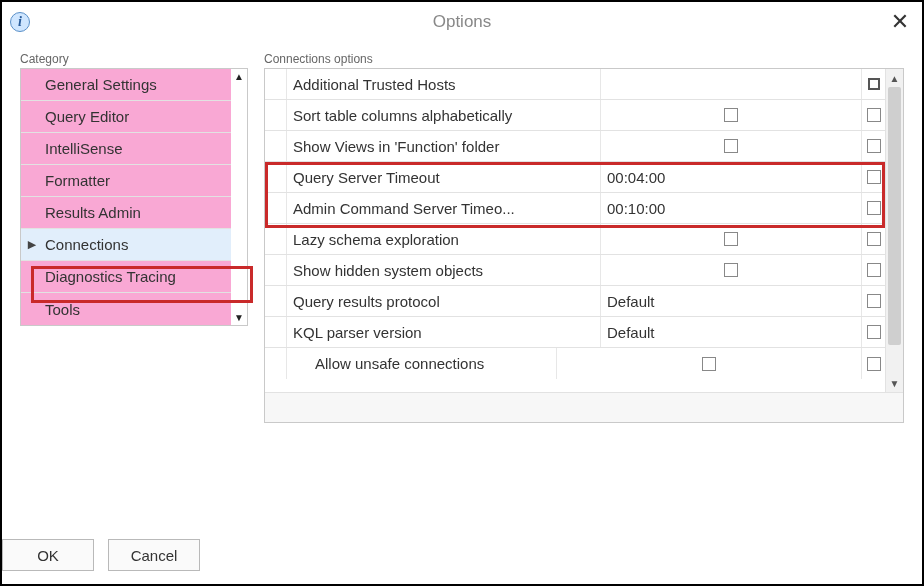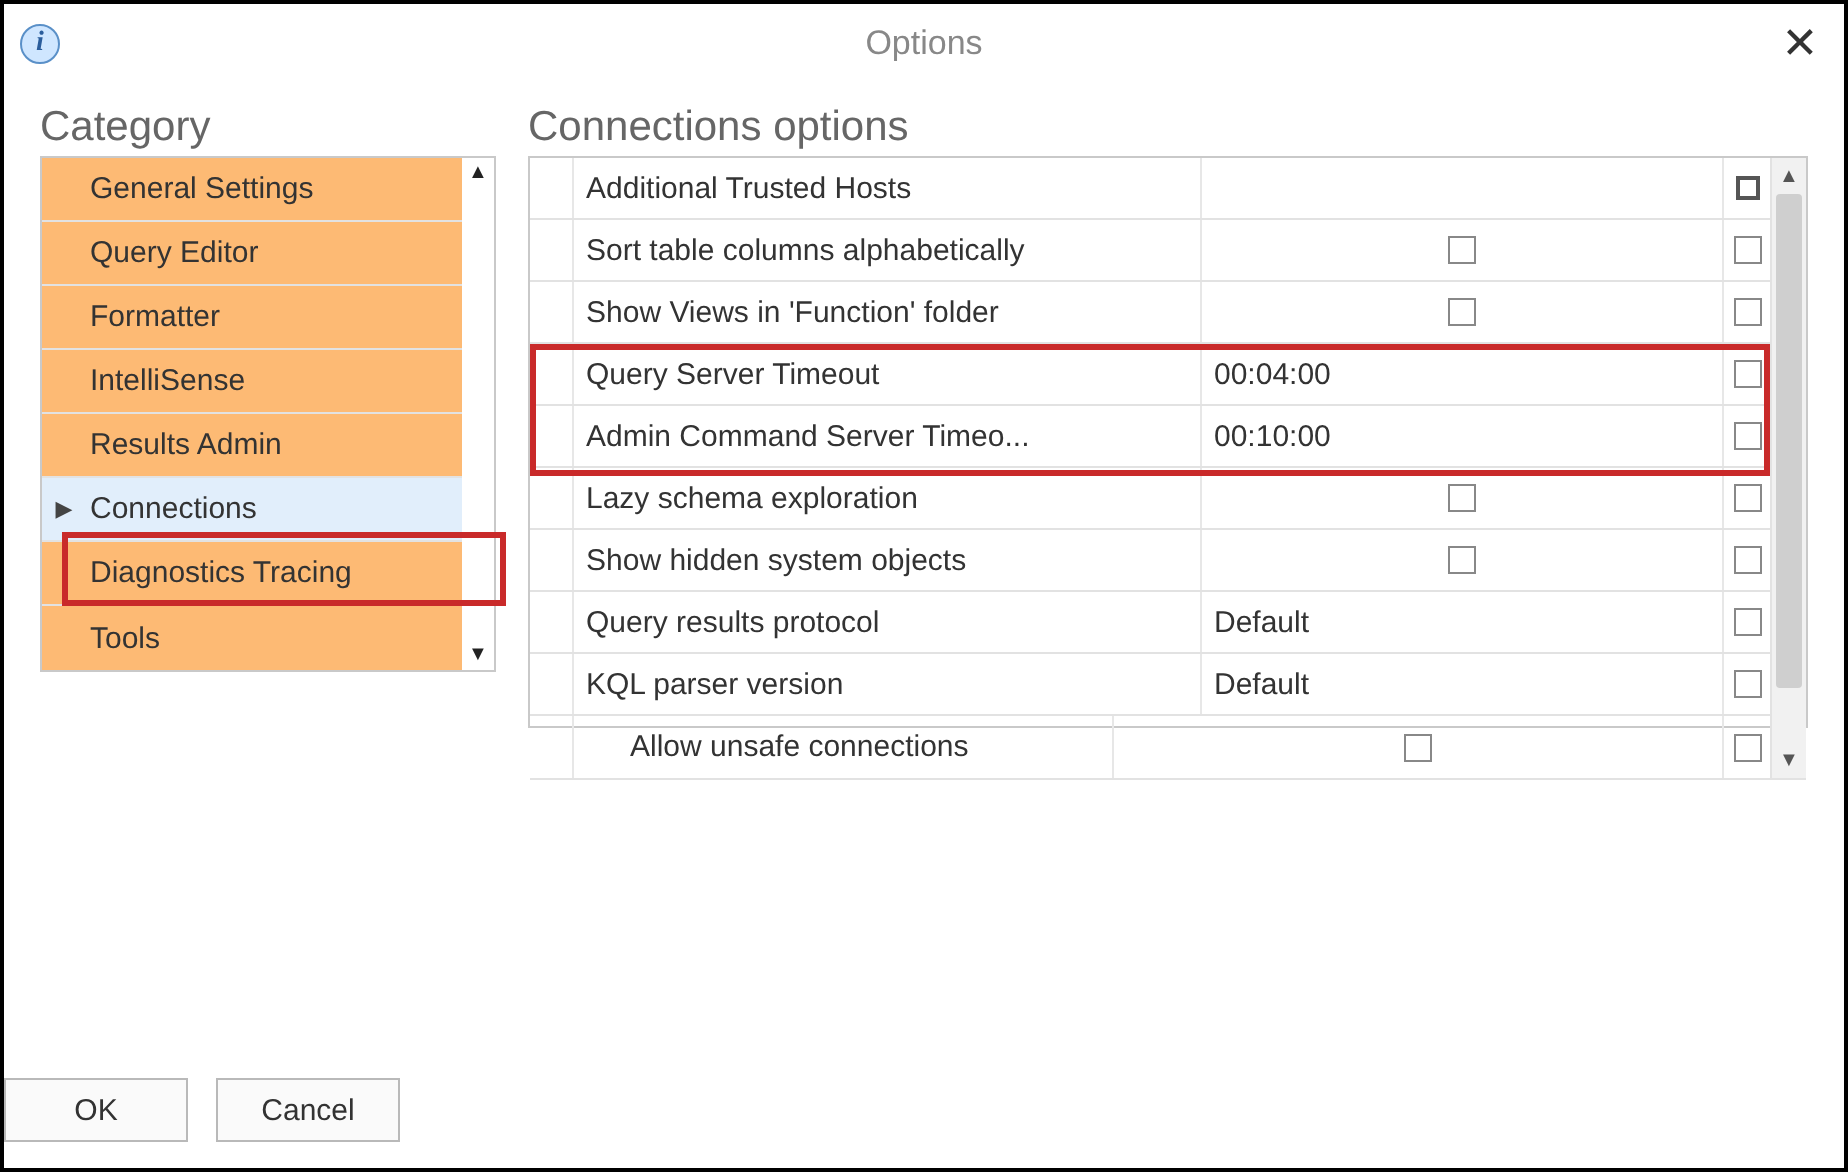--- a/index.html
+++ b/index.html
@@ -65,37 +65,37 @@
     padding: 10px 18px 0 18px;
     gap: 16px;
   }
   .category-panel {
     width: 228px;
     display: flex;
     flex-direction: column;
   }
   .panel-label {
     color: #666;
-    font-size: 21px;
+    font-size: 12px;
     margin-bottom: 2px;
   }
   .category-list-wrap {
     border: 1px solid #c9c9c9;
     display: flex;
   }
   .category-list {
     flex: 1;
   }
   .cat-row {
     display: flex;
     align-items: center;
     height: 32px;
     border-bottom: 1px solid #e2e2e2;
     cursor: pointer;
-    background: #fdba74;
+    background: #f9a8d4;
   }
   .cat-row:last-child { border-bottom: none; }
   .cat-row .arrow-cell {
     width: 22px;
     text-align: center;
     color: #444;
     font-size: 11px;
   }
   .cat-row .label {
     flex: 1;
@@ -122,21 +122,21 @@
 
   .options-panel {
     flex: 1;
     display: flex;
     flex-direction: column;
   }
   .options-grid-wrap {
     border: 1px solid #c9c9c9;
     display: flex;
     flex-direction: column;
-    height: 286px;
+    height: 355px;
   }
   .options-scroll-row {
     flex: 1;
     display: flex;
   }
   .options-grid {
     flex: 1;
     display: flex;
     flex-direction: column;
   }
@@ -267,25 +267,25 @@
             <div class="cat-row">
               <div class="arrow-cell"></div>
               <div class="label">General Settings</div>
             </div>
             <div class="cat-row">
               <div class="arrow-cell"></div>
               <div class="label">Query Editor</div>
             </div>
             <div class="cat-row">
               <div class="arrow-cell"></div>
+              <div class="label">IntelliSense</div>
+            </div>
+            <div class="cat-row">
+              <div class="arrow-cell"></div>
               <div class="label">Formatter</div>
-            </div>
-            <div class="cat-row">
-              <div class="arrow-cell"></div>
-              <div class="label">IntelliSense</div>
             </div>
             <div class="cat-row">
               <div class="arrow-cell"></div>
               <div class="label">Results Admin</div>
             </div>
             <div class="cat-row selected">
               <div class="arrow-cell">▶</div>
               <div class="label">Connections</div>
             </div>
             <div class="cat-row">

